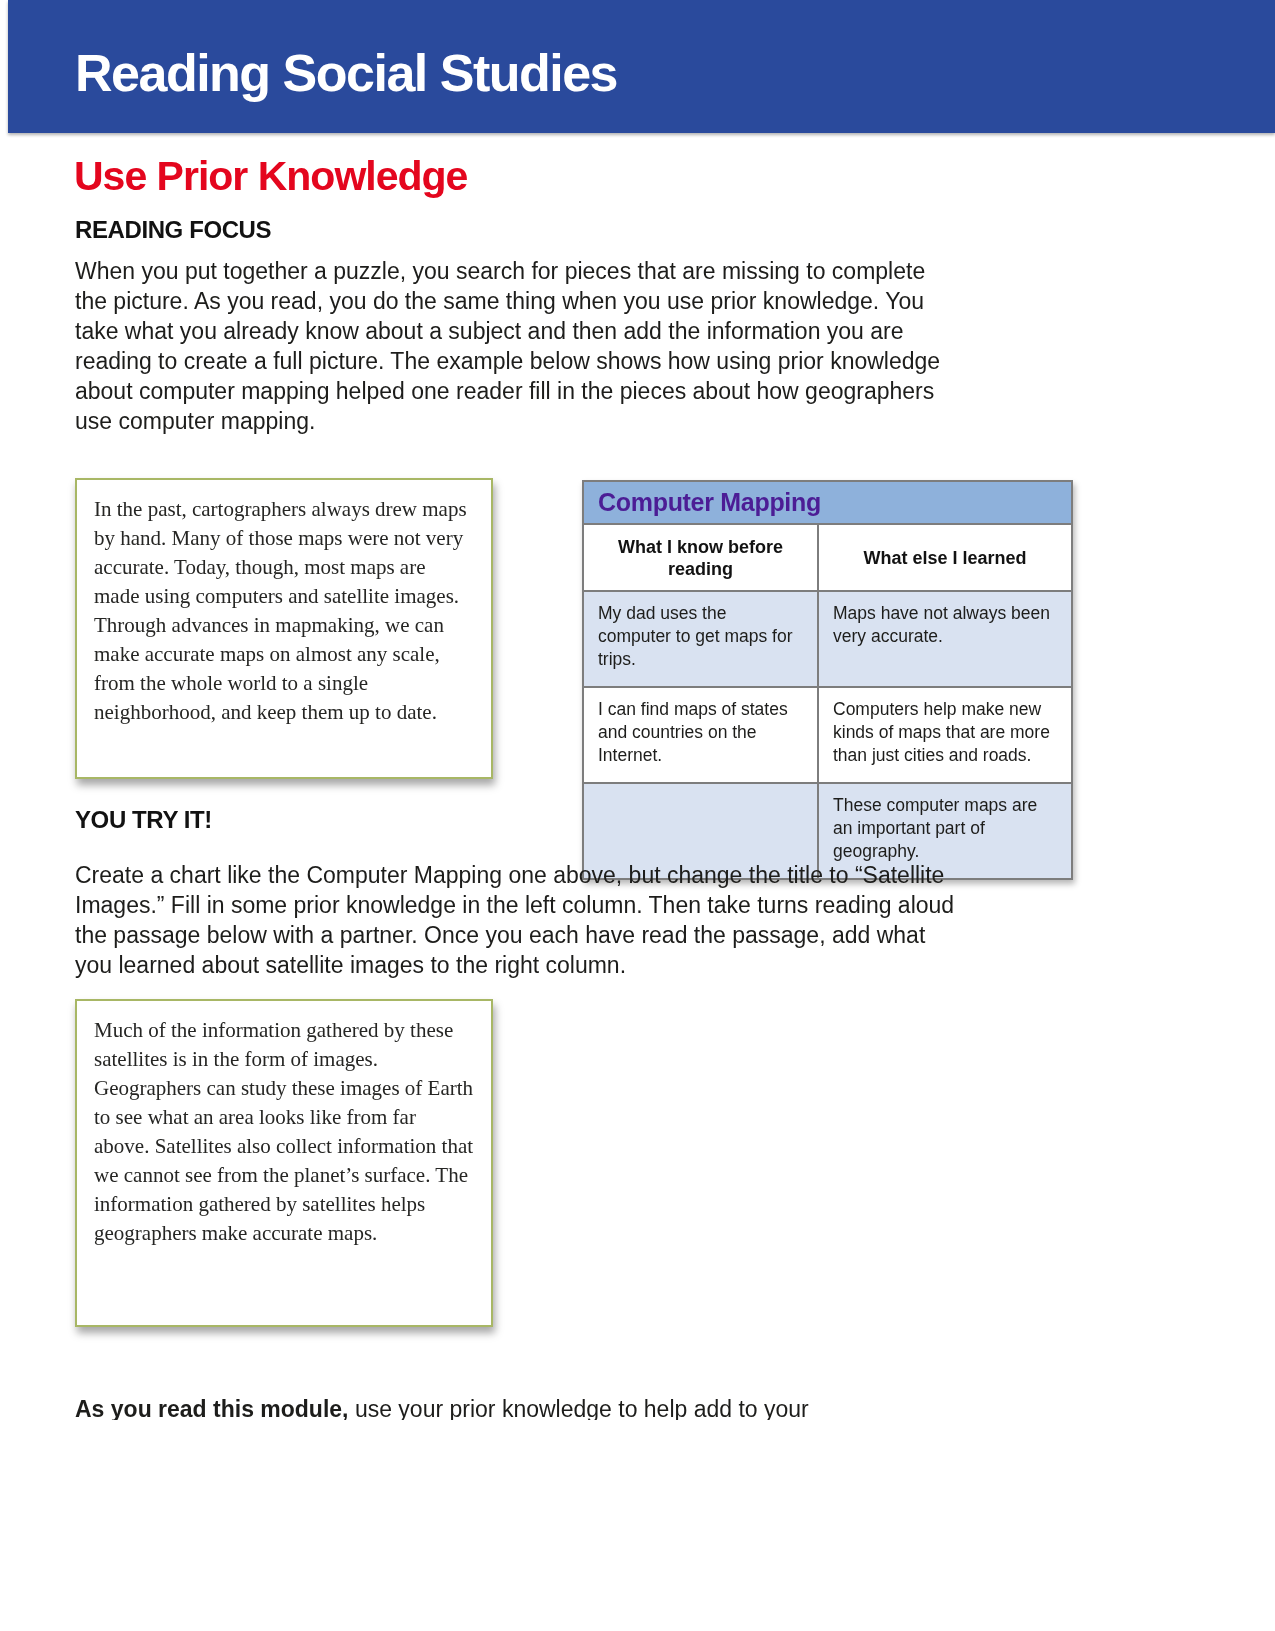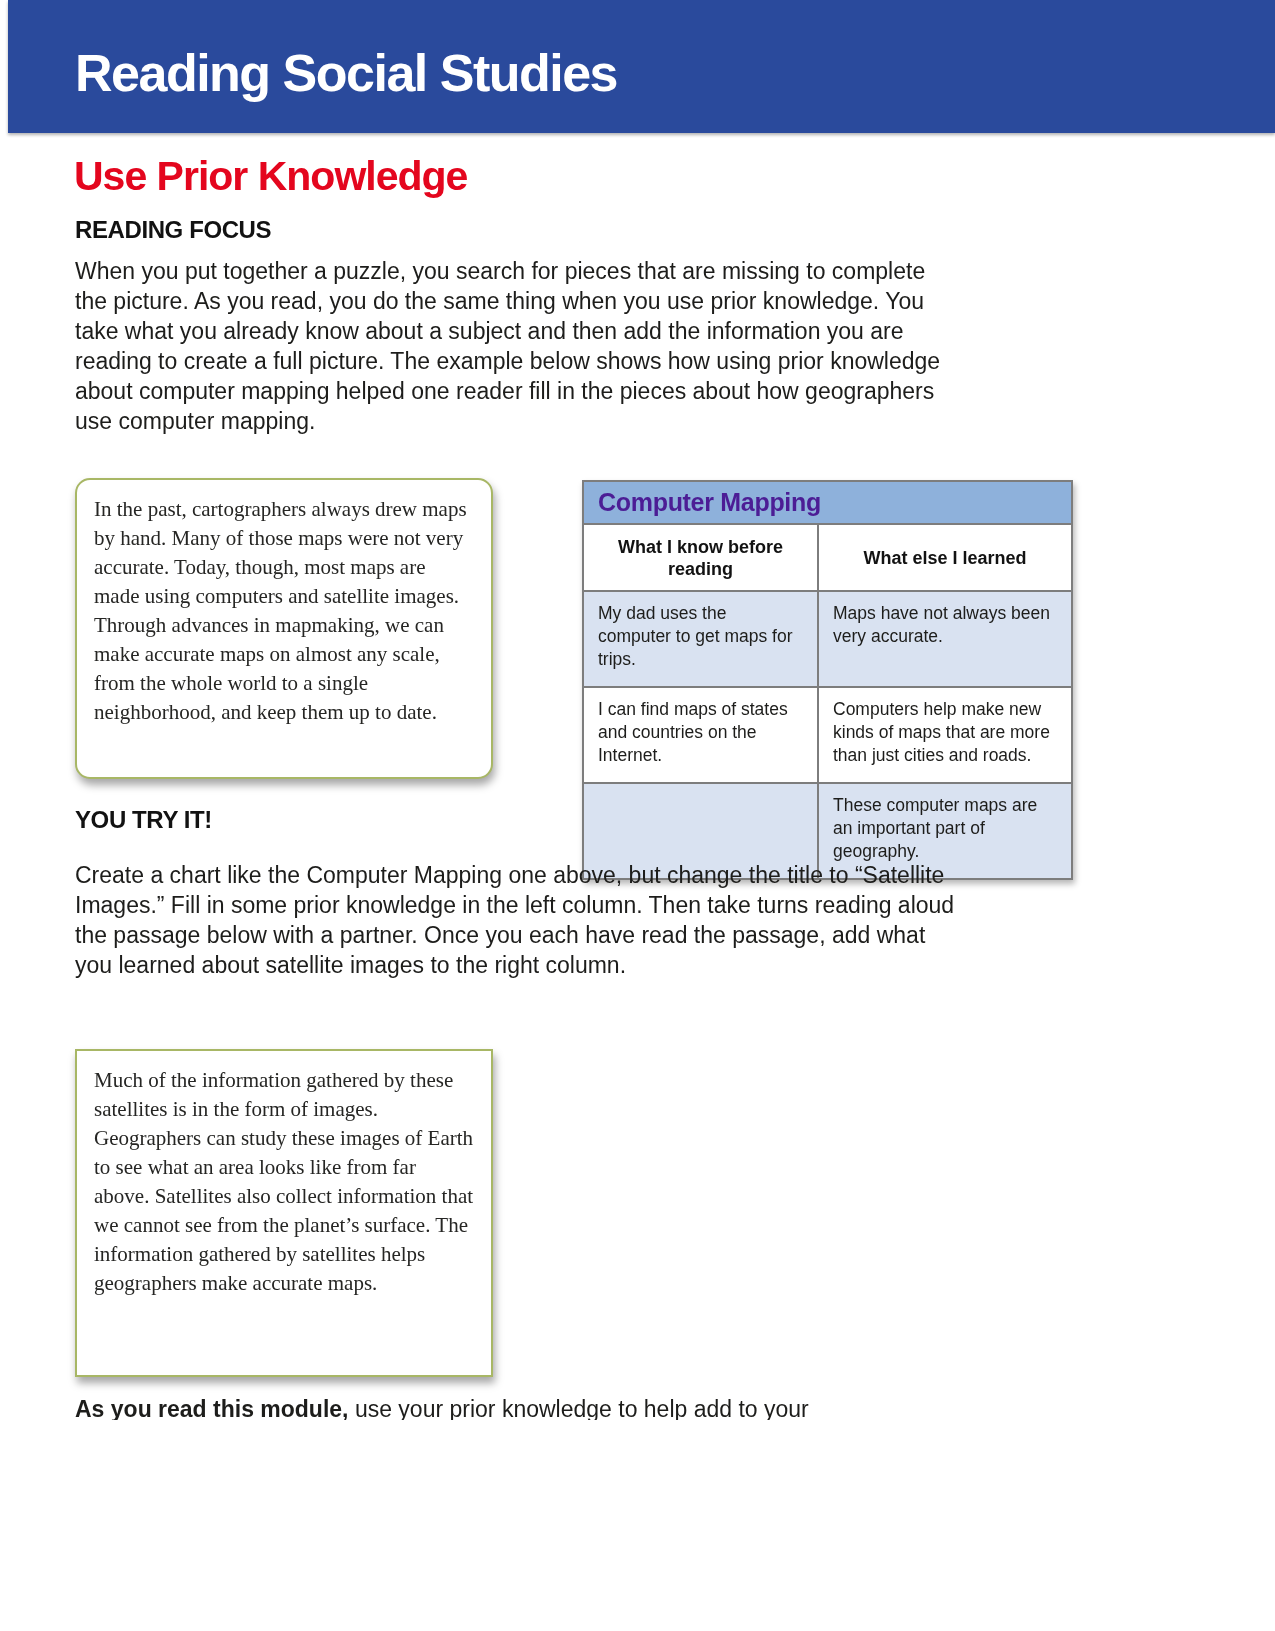--- a/index.html
+++ b/index.html
@@ -38,22 +38,22 @@
   .bodytext.p2 { top:860px; }
 
   
   .passage-box {
     position:absolute; left:75px; width:418px; box-sizing:border-box;
     background:#ffffff; border:2px solid #a8b765;
     padding:15px 16px 12px 17px;
     font-family:"Liberation Serif", serif; font-size:21px; line-height:29px; color:#262624;
     box-shadow:2px 6px 8px rgba(0,0,0,0.35);
   }
-  .passage-box.box1 { top:478px; min-height:301px;border-radius:15px; }
-  .passage-box.box2 { top:1049px; min-height:328px; }
+  .passage-box.box1 { top:478px; min-height:301px; }
+  .passage-box.box2 { top:999px; min-height:328px; }
 
   
   .hmh-table {
     position:absolute; left:582px; top:480px; width:491px; box-sizing:border-box;
     background:#ffffff; border:2px solid #7d7d7d; box-shadow:2px 4px 6px rgba(0,0,0,0.28);
   }
   .t-title {
     background:#8eb1db; min-height:43px; box-sizing:border-box;
     display:flex; align-items:center; padding:2px 0 2px 14px;
     font-size:25px; font-weight:bold; color:#4c1d95; letter-spacing:-0.3px;

